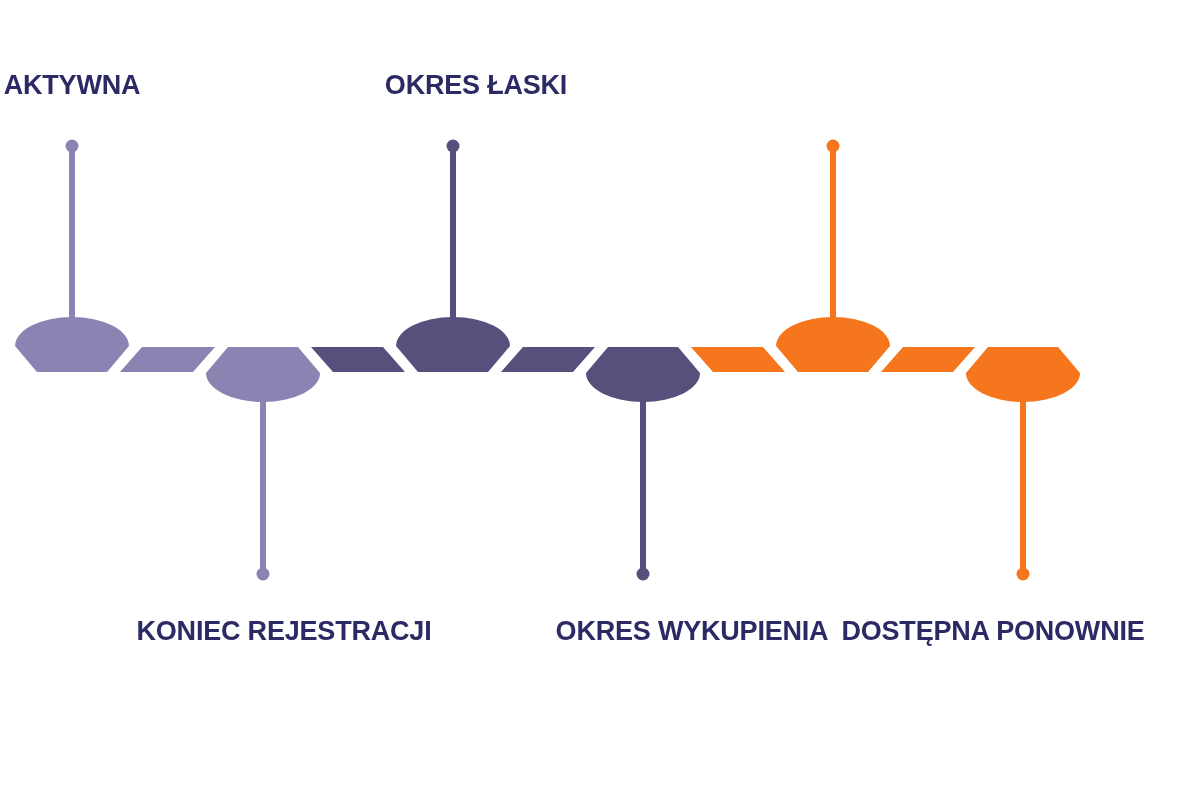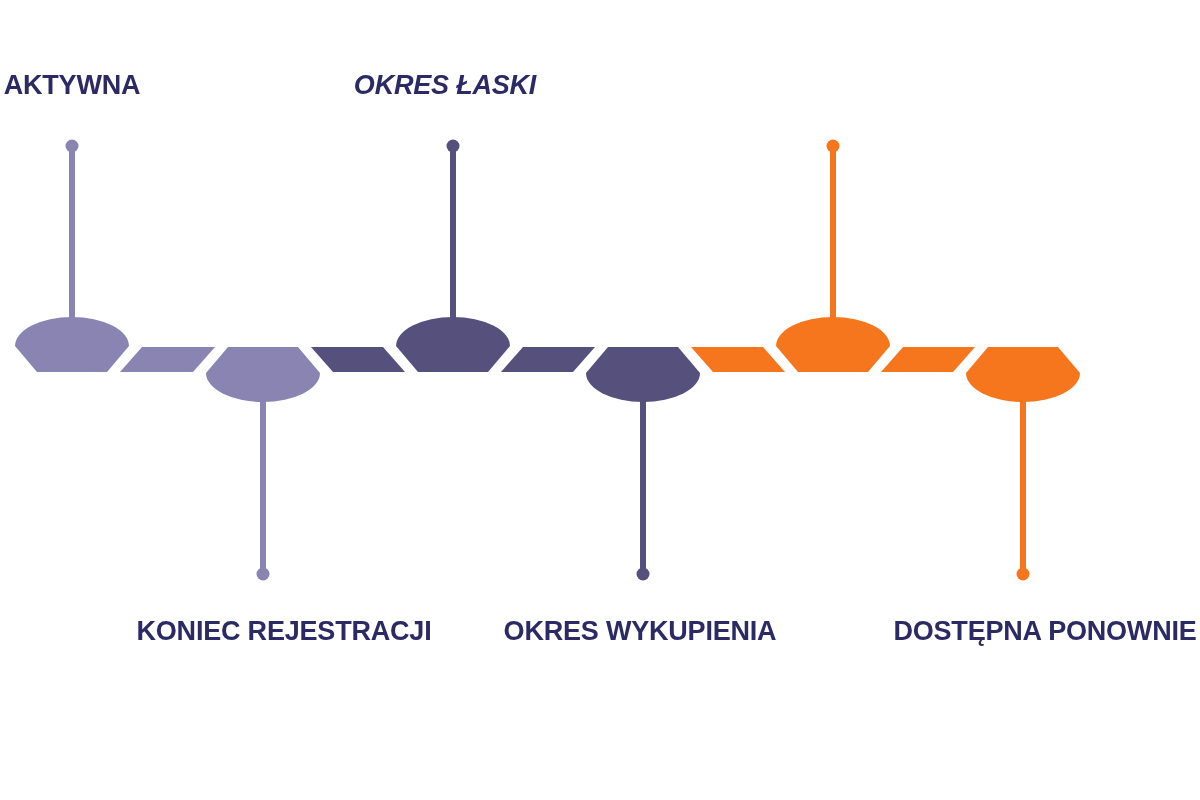--- a/index.html
+++ b/index.html
@@ -29,24 +29,24 @@
     font-weight: 700;
     font-size: 27px;
     line-height: 27px;
     letter-spacing: -0.2px;
     color: #2B2A64;
   }
   .stage-label.top-row { top: 72px; }
   .stage-label.bottom-row { top: 618px; margin-left: 22px; }
   .lbl-1 { left: 72px; }
   .lbl-2 { left: 262px; }
-  .lbl-3 { left: 445px; font-style: italic; }
-  .lbl-4 { left: 618px; }
+  .lbl-3 { left: 476px; }
+  .lbl-4 { left: 670px; }
   .lbl-5 { left: 833px; }
-  .lbl-6 { left: 1023px; }
+  .lbl-6 { left: 971px; }
 </style>
 </head>
 <body>
 
 <div class="stage-wrap">
 
   <svg class="timeline-svg" width="1200" height="800" viewBox="0 0 1200 800">
 
     <g>
       <circle cx="72" cy="146" r="6.5" fill="#8984B2"></circle>

